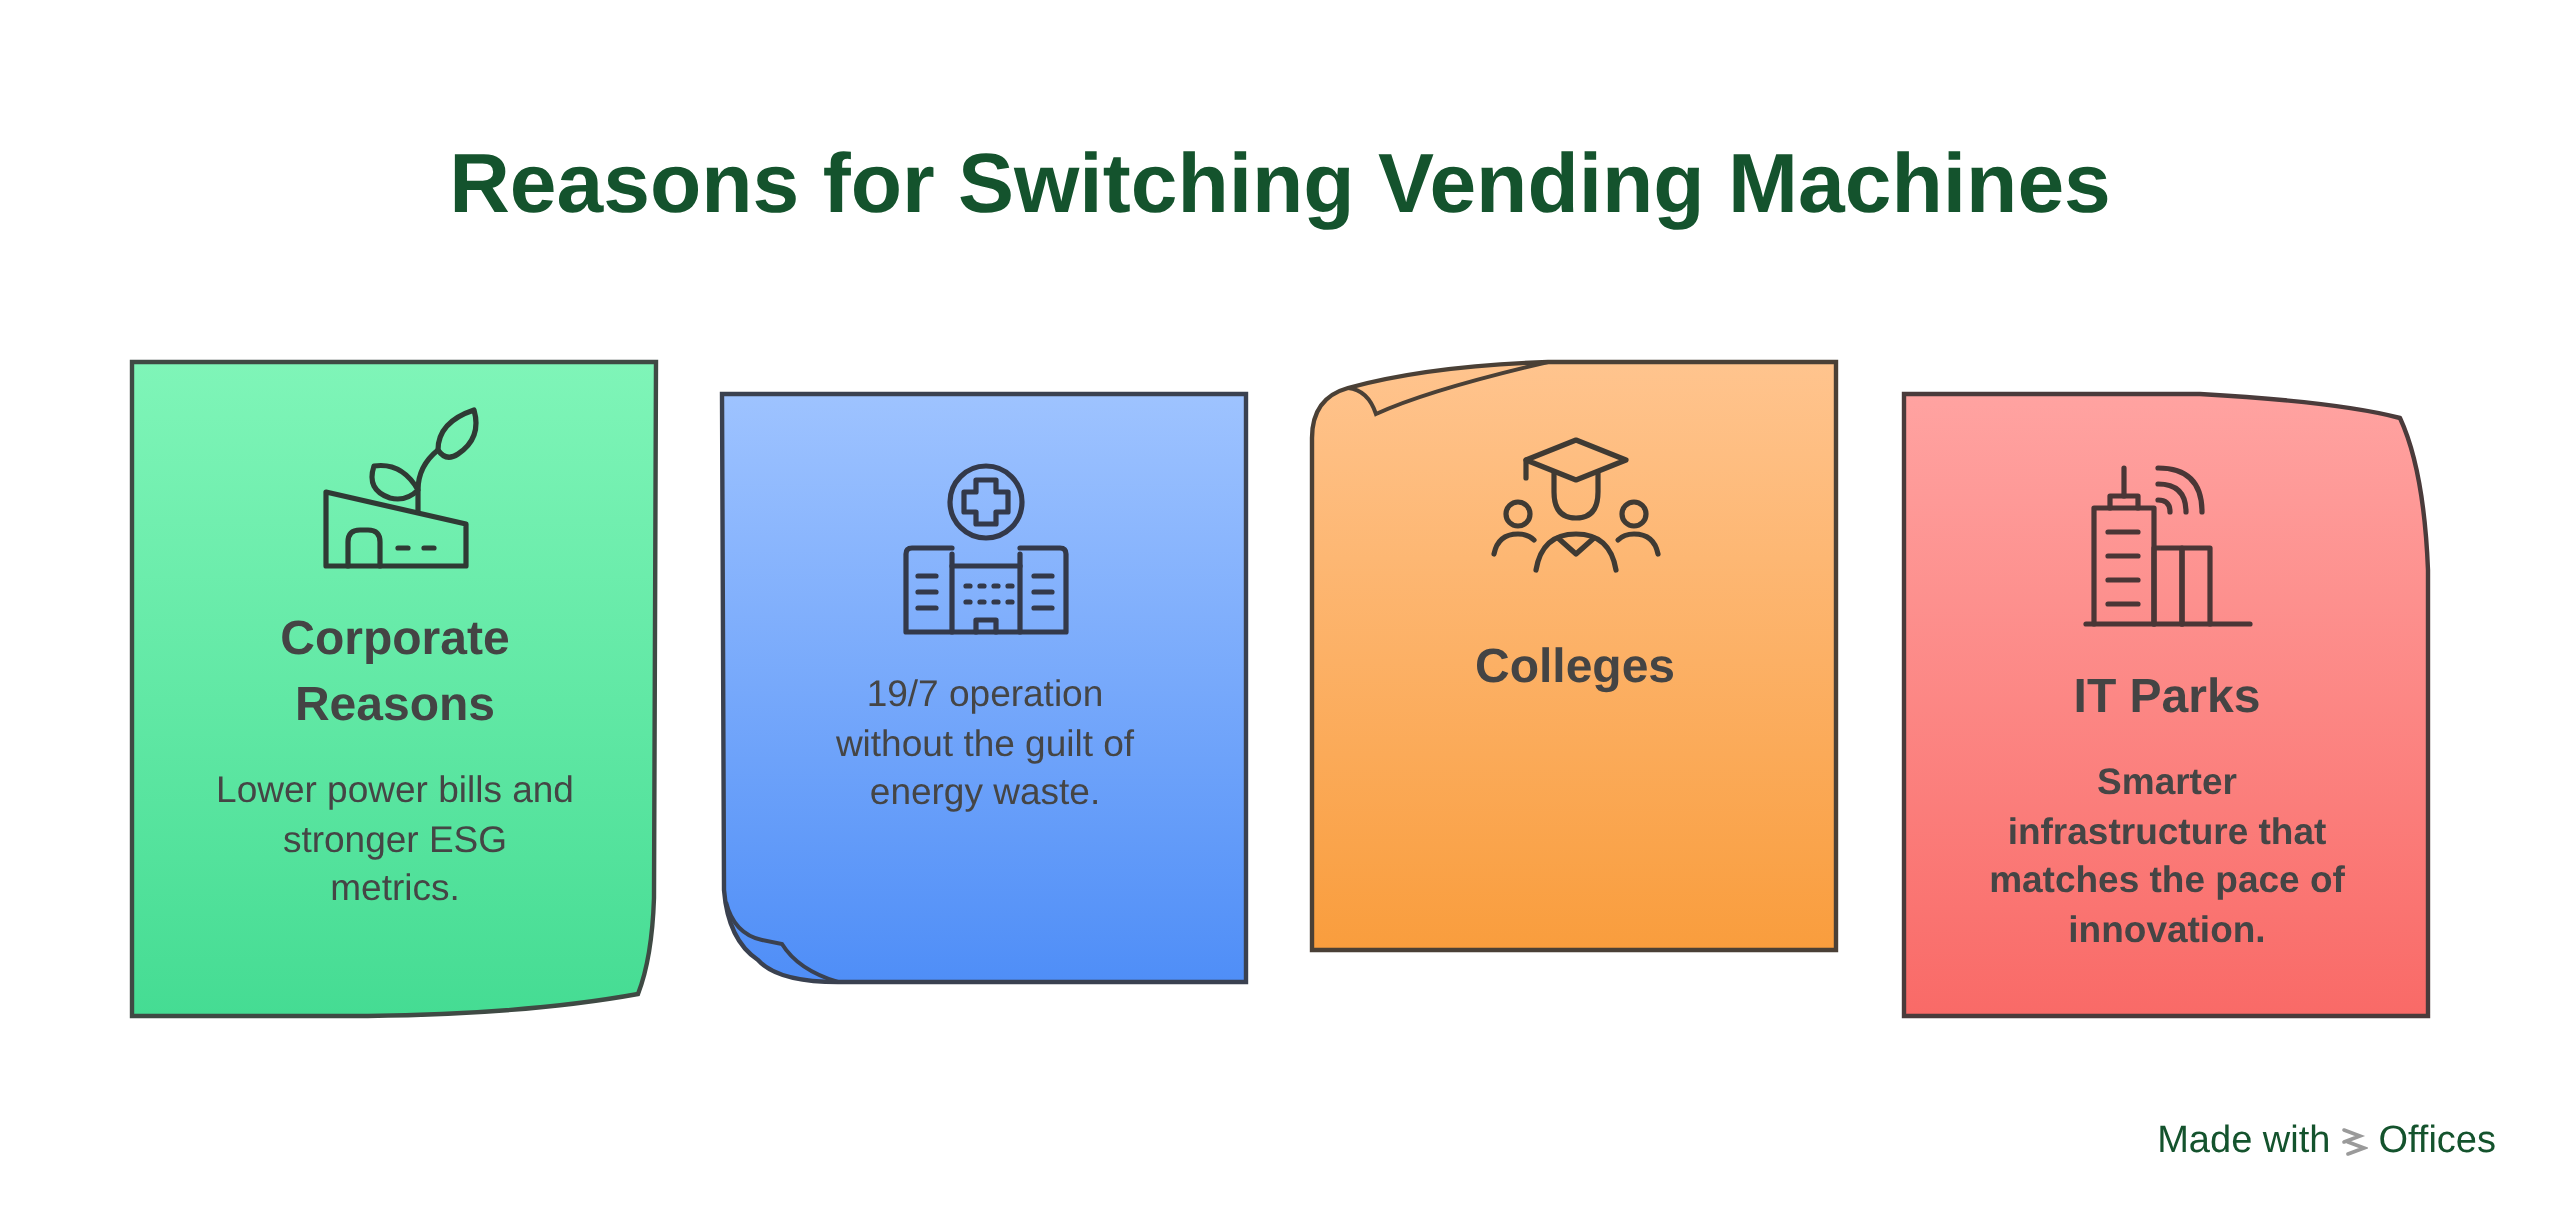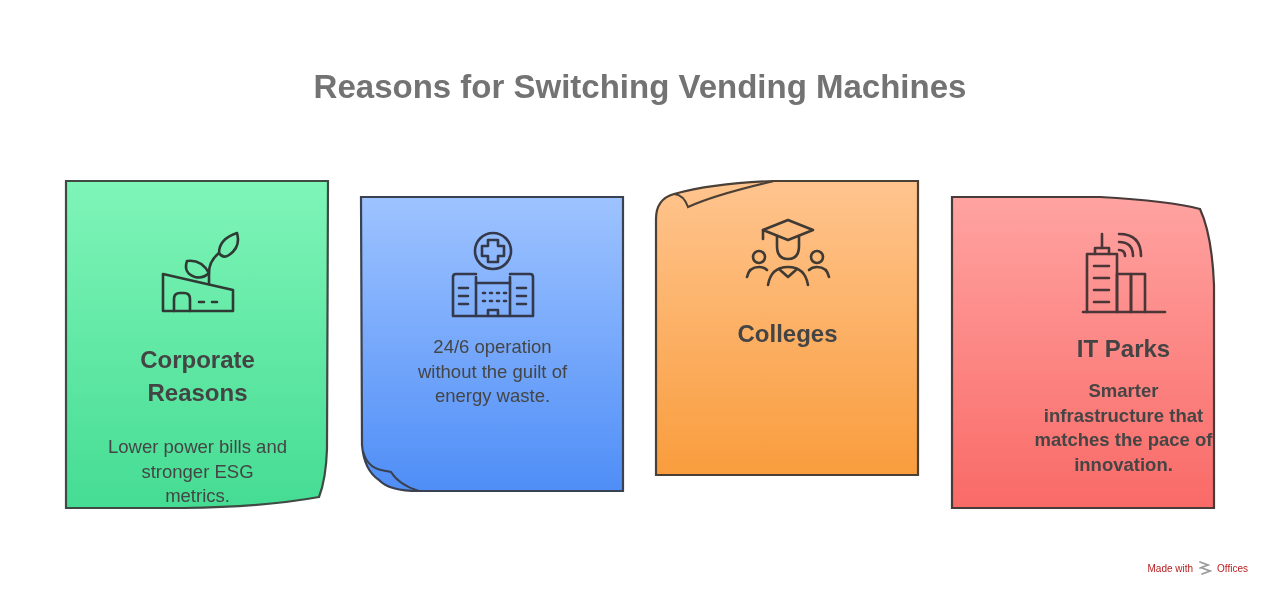--- a/index.html
+++ b/index.html
@@ -4,60 +4,60 @@
 <style>
   html, body { margin: 0; padding: 0; }
   body {
     width: 1280px; height: 607px; background: #ffffff;
     position: relative; overflow: hidden;
     font-family: "Liberation Sans", "DejaVu Sans", sans-serif;
     color: #444444;
   }
   .title {
     position: absolute; left: 0; top: 68px; width: 1280px;
-    text-align: center; font-size: 33px; font-weight: bold;
-    color: #737373; letter-spacing: 0px;
+    text-align: center; font-size: 42px; font-weight: bold;
+    color: #14532d; letter-spacing: 0px;
   }
   .card { position: absolute; }
   .card svg.bg { position: absolute; left: 0; top: 0; }
   .card .content {
     position: absolute; left: 0; width: 100%;
     display: flex; flex-direction: column; align-items: center;
     text-align: center;
   }
   .card .icon { width: 90px; height: 90px; }
   .card .heading {
     font-size: 24px; font-weight: bold; color: #444444;
     line-height: 33px; margin-top: 10px;
   }
   .card .desc {
     font-size: 18.5px; color: #454545; line-height: 24.5px;
     margin-top: 14px; width: 200px;
   }
   .footer {
     position: absolute; right: 32px; top: 560px;
-    font-size: 10px; color: #b91c1c; display: flex; align-items: center; gap: 5px;
+    font-size: 19px; color: #14532d; display: flex; align-items: center; gap: 5px;
   }
 </style>
 </head>
 <body>
 
 <div class="title">Reasons for Switching Vending Machines</div>
 
 <div class="card" style="left:64px; top:179px; width:267px; height:332px;">
   <svg class="bg" width="267" height="332" viewBox="0 0 267 332">
     <defs>
       <linearGradient id="g1" x1="0" y1="0" x2="0" y2="1">
         <stop offset="0" stop-color="#7ff5b8"></stop>
         <stop offset="1" stop-color="#45dc93"></stop>
       </linearGradient>
     </defs>
     <path d="M2,2 L264,2 L263,270 Q262,300 255,318 Q200,328 120,329 L2,329 Z" fill="url(#g1)" stroke="#3f4a44" stroke-width="2.2"></path>
   </svg>
-  <div class="content" style="top:52px;gap:12px;">
+  <div class="content" style="top:24px;">
     <svg class="icon" viewBox="0 0 90 90" fill="none" stroke="#2f3a34" stroke-width="2.6" stroke-linecap="round" stroke-linejoin="round">
       <path d="M10,80 L10,43 L80,59 L80,80 Z"></path>
       <path d="M21,80 L21,68 Q21,62 27,62 L31,62 Q37,62 37,68 L37,80"></path>
       <path d="M46,71 L51,71 M59,71 L64,71"></path>
       <path d="M56,53 L56,42 Q56,30 66,22"></path>
       <path d="M66,22 Q66,8 84,2 Q88,16 76,24 Q70,28 66,22 Z"></path>
       <path d="M56,42 Q48,28 34,30 Q30,42 42,46 Q50,48 56,42 Z"></path>
     </svg>
     <div class="heading">
       <span>Corporate</span><br>
@@ -84,21 +84,21 @@
       <path d="M40,9 L50,9 L50,15 L56,15 L56,25 L50,25 L50,31 L40,31 L40,25 L34,25 L34,15 L40,15 Z"></path>
       <path d="M28,46 L28,85 L5,85 L5,46 Q5,43 8,43 L28,43"></path>
       <path d="M62,43 L82,43 Q85,43 85,46 L85,85 L62,85 L62,46"></path>
       <path d="M28,52 L62,52 M28,85 L62,85"></path>
       <path d="M11,57 L20,57 M11,65 L20,65 M11,73 L20,73"></path>
       <path d="M69,57 L78,57 M69,65 L78,65 M69,73 L78,73"></path>
       <path d="M35,62 L37,62 M42,62 L44,62 M49,62 L51,62 M56,62 L58,62"></path>
       <path d="M35,70 L37,70 M42,70 L44,70 M49,70 L51,70 M56,70 L58,70"></path>
       <path d="M40,85 L40,79 L50,79 L50,85"></path>
     </svg>
-    <div class="desc" style="width:180px;">24/6 operation without the guilt of energy waste.</div>
+    <div class="desc" style="width:180px;">19/7 operation without the guilt of energy waste.</div>
   </div>
 </div>
 
 <div class="card" style="left:654px; top:179px; width:267px; height:299px;">
   <svg class="bg" width="267" height="299" viewBox="0 0 267 299">
     <defs>
       <linearGradient id="g3" x1="0" y1="0" x2="0" y2="1">
         <stop offset="0" stop-color="#ffc48e"></stop>
         <stop offset="1" stop-color="#f99d3d"></stop>
       </linearGradient>
@@ -125,21 +125,21 @@
 <div class="card" style="left:950px; top:195px; width:267px; height:316px;">
   <svg class="bg" width="267" height="316" viewBox="0 0 267 316">
     <defs>
       <linearGradient id="g4" x1="0" y1="0" x2="0" y2="1">
         <stop offset="0" stop-color="#ffa3a1"></stop>
         <stop offset="1" stop-color="#f96a67"></stop>
       </linearGradient>
     </defs>
     <path d="M2,2 L150,2 Q220,6 250,14 Q262,40 264,90 L264,313 L2,313 Z" fill="url(#g4)" stroke="#4a3b3b" stroke-width="2.2"></path>
   </svg>
-  <div class="content" style="top:37px;padding-left:40px;">
+  <div class="content" style="top:37px;">
     <svg class="icon" viewBox="0 0 90 90" fill="none" stroke="#4a3636" stroke-width="2.6" stroke-linecap="round" stroke-linejoin="round">
       <path d="M8,80 L8,22 L38,22 L38,80"></path>
       <path d="M16,22 L16,16 L30,16 L30,22"></path>
       <path d="M23,16 L23,2"></path>
       <path d="M15,34 L30,34 M15,46 L30,46 M15,58 L30,58 M15,70 L30,70"></path>
       <path d="M38,80 L38,42 L52,42 L52,80"></path>
       <path d="M52,80 L52,42 L66,42 L66,80"></path>
       <path d="M4,80 L86,80"></path>
       <path d="M40,18 Q46,18 46,24"></path>
       <path d="M40,10 Q54,10 54,24"></path>

